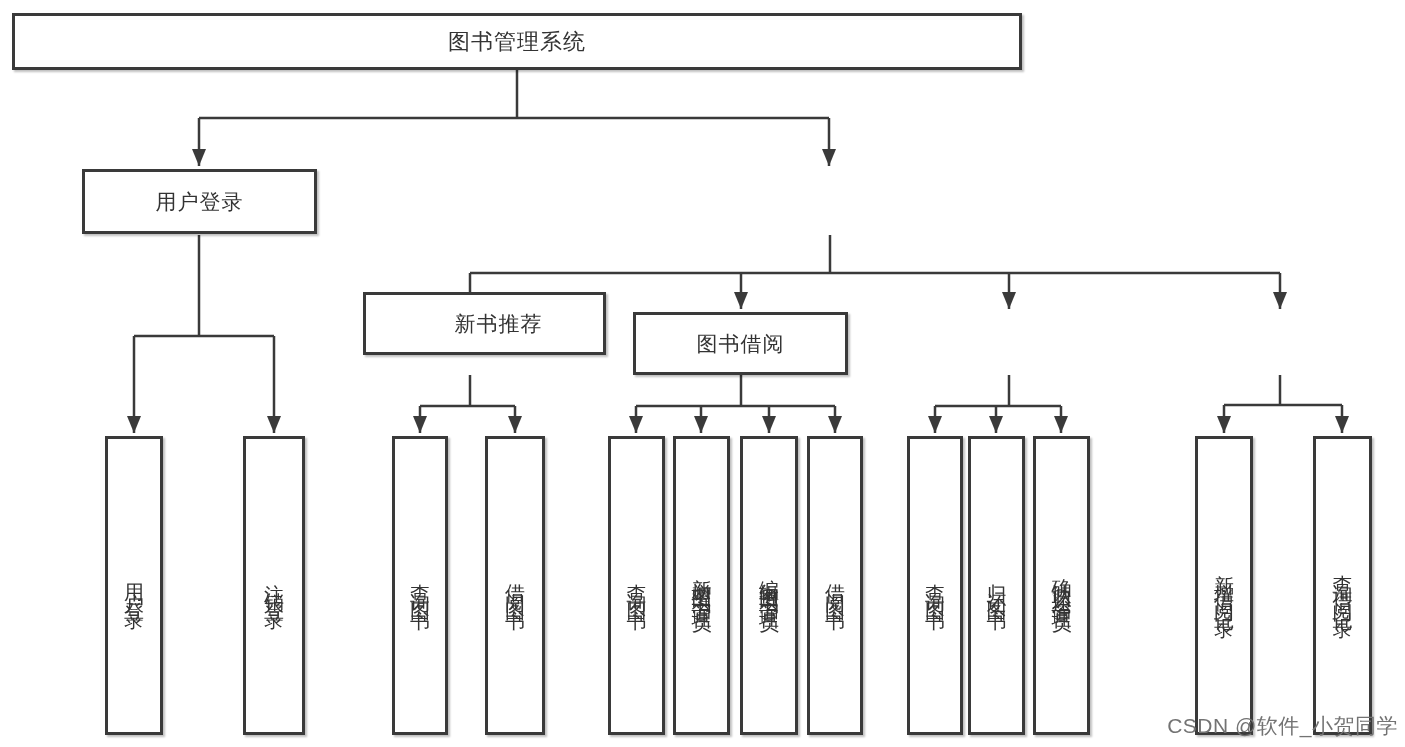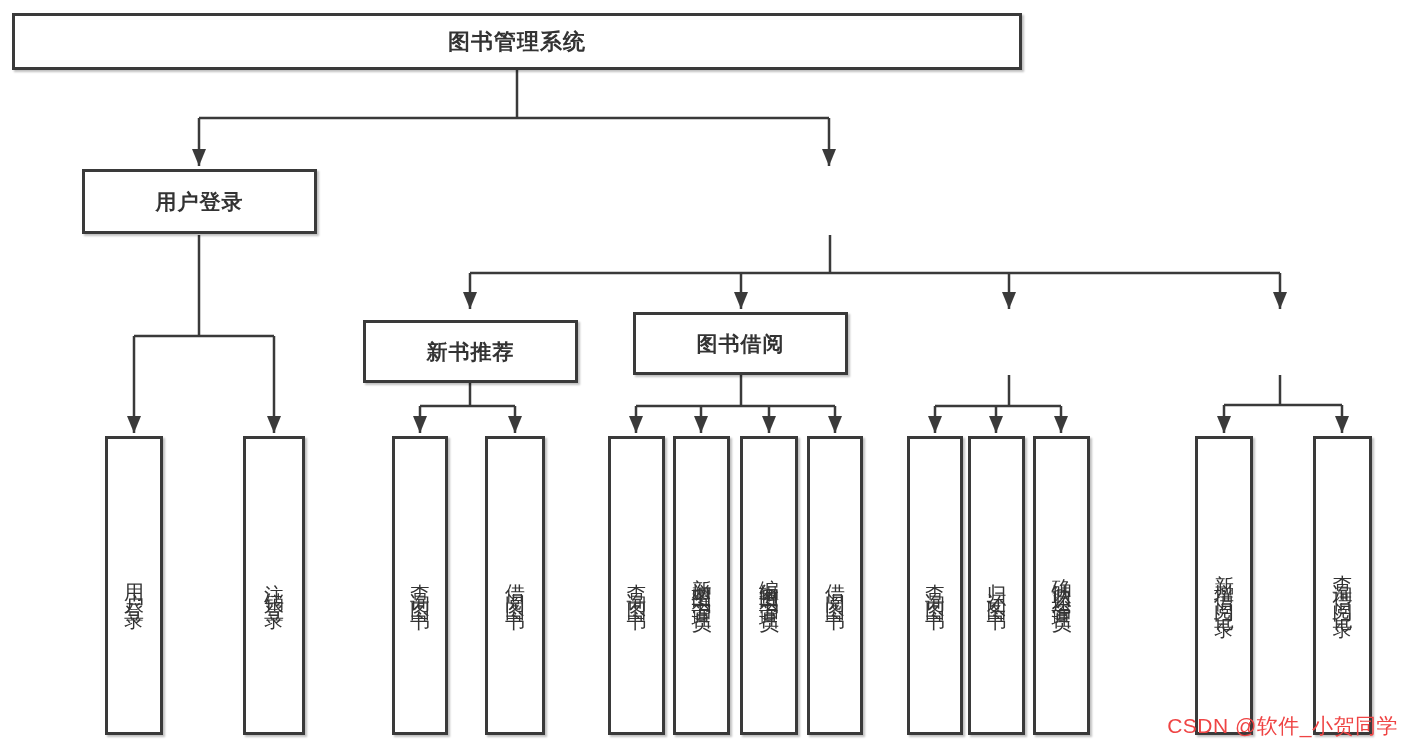--- a/index.html
+++ b/index.html
@@ -13,37 +13,37 @@
   #connectors{position:absolute;left:0;top:0;width:1405px;height:747px;}
   .node{
     position:absolute;
     background:#ffffff;
     border:3px solid #3a3a3a;
     box-shadow:1.5px 1.5px 2px rgba(0,0,0,0.25);
     display:flex;align-items:center;justify-content:center;
     color:#333333;
     box-sizing:content-box;
   }
-  .hbox{font-size:21px;letter-spacing:1px;font-weight:bold;}
+  .hbox{font-size:21px;letter-spacing:1px;}
   .vbox .vtext{
     writing-mode:vertical-rl;
     text-orientation:mixed;
     font-size:20px;
     letter-spacing:8px;
     line-height:1.05;
     color:#333333;
     white-space:nowrap;
   }
   
   #root-box{left:12px;top:13px;width:1004px;height:51px;font-size:22px;}
   
   #node-user-login{left:82px;top:169px;width:229px;height:59px;}
   #node-book-mgmt{left:711px;top:169px;width:229px;height:59px;}
   
-  #node-new-book-rec{left:363px;top:320px;width:209px;height:57px;}
+  #node-new-book-rec{left:363px;top:292px;width:209px;height:57px;padding-left:28px;}
   #node-book-borrow{left:633px;top:312px;width:209px;height:57px;}
   #node-current-borrow{left:901px;top:312px;width:211px;height:57px;}
   #node-borrow-records{left:1172px;top:312px;width:211px;height:57px;}
   
   .leaf{top:436px;height:293px;}
   #leaf-user-login{left:105px;width:52px;}
   #leaf-logout{left:243px;width:56px;}
   #leaf-query-book-nbr{left:392px;width:50px;}
   #leaf-borrow-book-nbr{left:485px;width:54px;}
   #leaf-query-book-bb{left:608px;width:51px;}
@@ -54,21 +54,21 @@
   #leaf-return-book{left:968px;width:51px;}
   #leaf-confirm-return{left:1033px;width:51px;}
   #leaf-add-borrow-record{left:1195px;width:52px;}
   #leaf-query-borrow-record{left:1313px;width:53px;}
   .leaf .vtext{letter-spacing:9px;}
   .leaf.long .vtext{letter-spacing:5px;font-size:20px;}
   #watermark{
     position:absolute;
     right:7px;top:712px;
     font-size:21px;
-    color:#ef4444;
+    color:#737373;
     letter-spacing:0.5px;
   }
 </style>
 </head>
 <body>
 
 <div id="canvas">
 
   <svg id="connectors" viewBox="0 0 1405 747" xmlns="http://www.w3.org/2000/svg">
     <defs>

